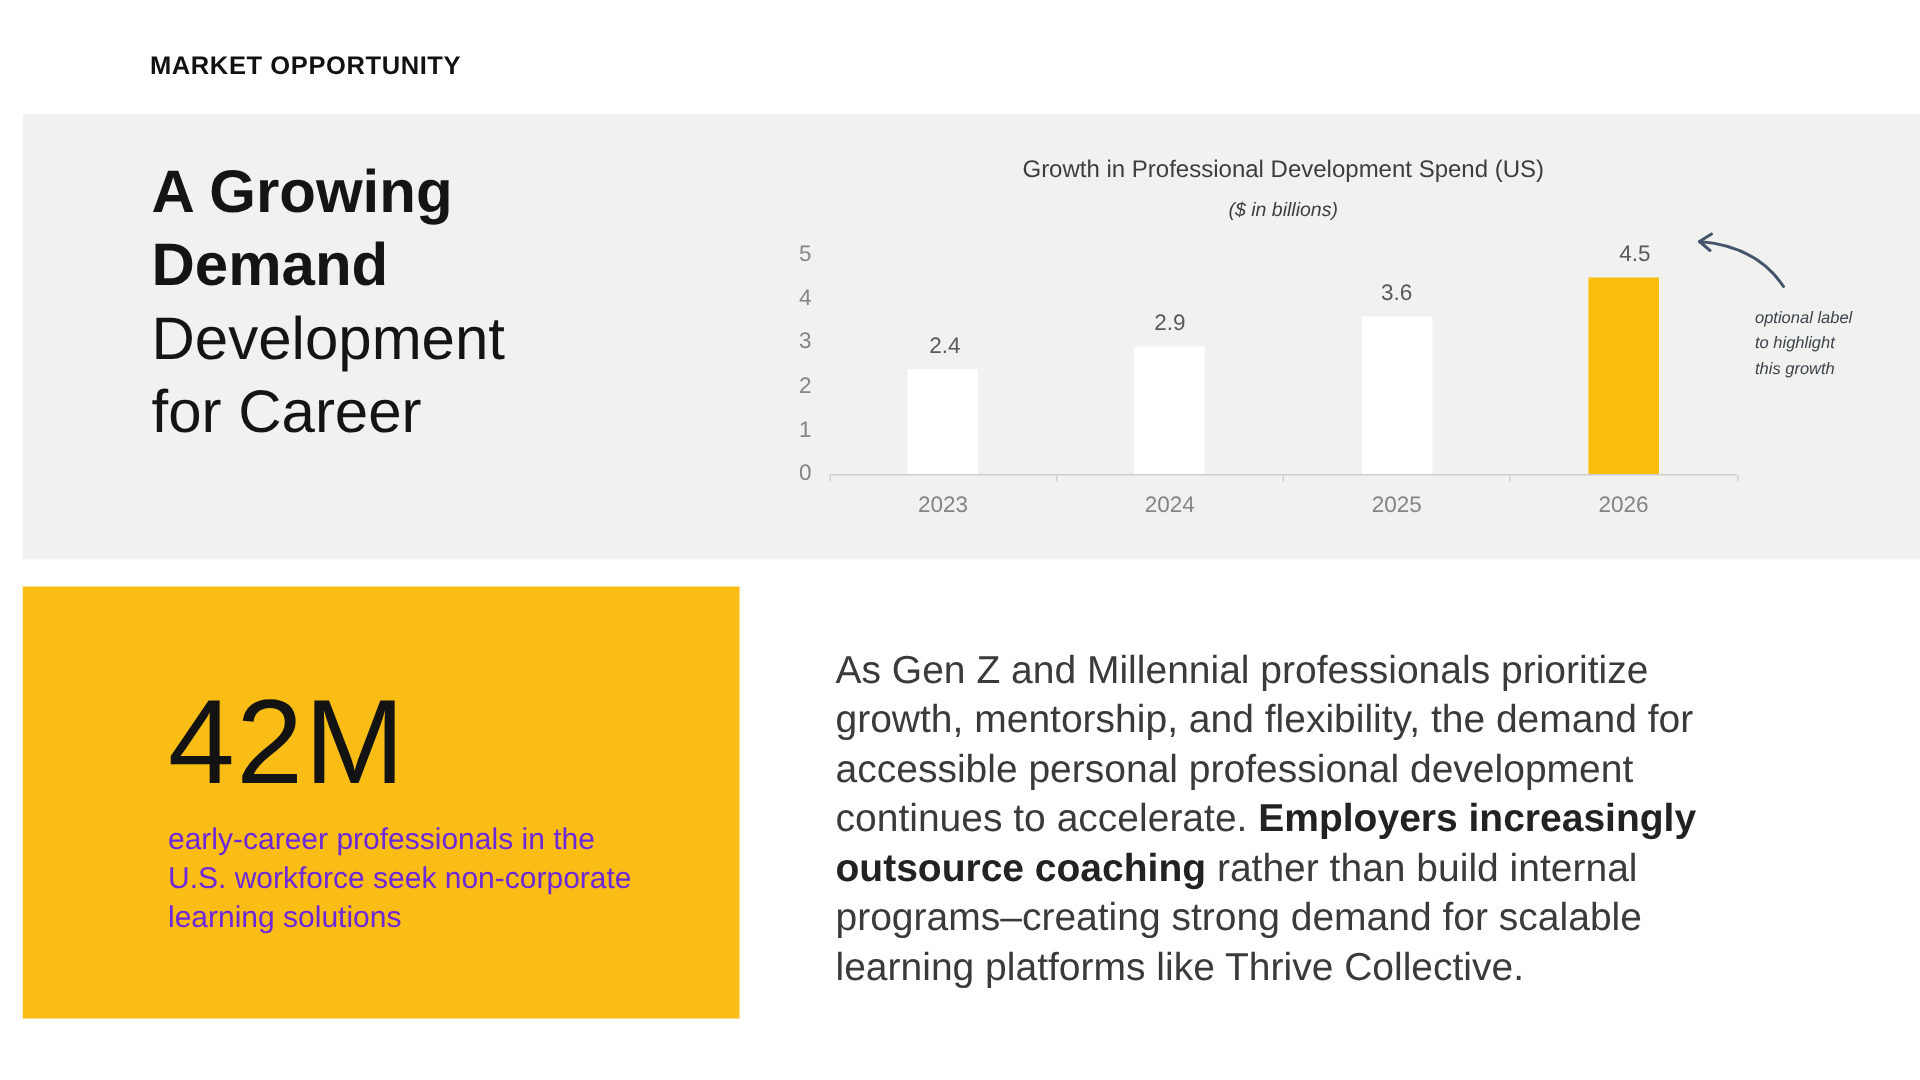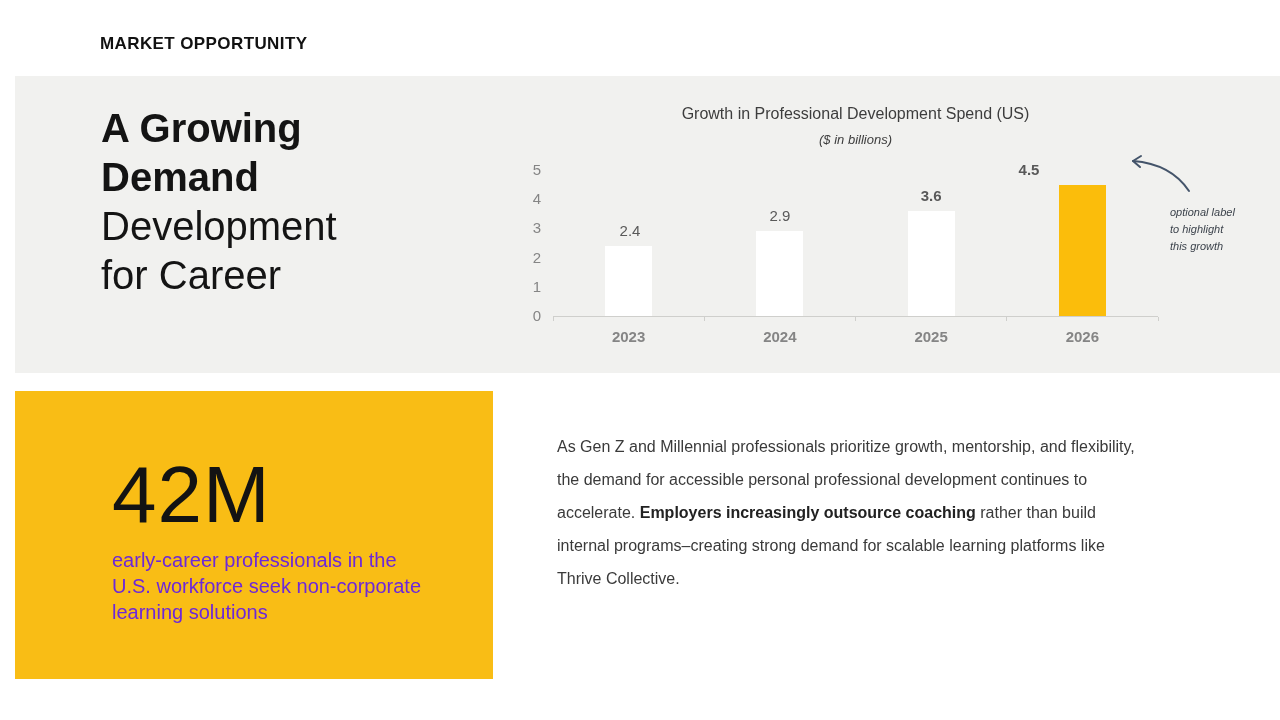--- a/index.html
+++ b/index.html
@@ -21,38 +21,38 @@
     font-size:16px; color:#3d3d3d;
   }
   .chart-subtitle {
     position:absolute; left:538px; top:132px; width:605px; text-align:center;
     font-size:13px; font-style:italic; color:#3d3d3d;
   }
   #chart-layer { position:absolute; left:0; top:0; width:1280px; height:720px; pointer-events:none; }
   .axis   { position:absolute; height:1px; background:#cfcfcc; }
   .tick   { position:absolute; width:1px; height:4px; background:#cfcfcc; }
   .y-label{ position:absolute; width:36px; text-align:right; font-size:15px; color:#858585; }
-  .x-label{ position:absolute; width:80px; text-align:center; font-size:15px; color:#858585;font-weight:bold; }
+  .x-label{ position:absolute; width:80px; text-align:center; font-size:15px; color:#858585; }
   .bar    { position:absolute; }
   .bar-value { position:absolute; width:60px; text-align:center; font-size:15px; color:#595959; }
 
   .annot {
     position:absolute; left:1155px; top:204px; width:120px;
     font-size:11px; font-style:italic; line-height:17px; color:#3c434c;
   }
   .annot-arrow { position:absolute; left:1108px; top:153px; }
 
   .stat-box { position:absolute; left:0; top:391px; width:478px; height:288px; background:#F9BD15; }
   .stat-content { position:absolute; left:97px; top:64px; }
   .stat-value { font-size:80px; font-weight:400; line-height:1; letter-spacing:1px; color:#131313; }
   .stat-caption { margin-top:12px; width:310px; font-size:20px; line-height:26px; color:#6d28d9; }
 
   .body-text {
     position:absolute; left:542px; top:430px; width:595px; margin:0;
-    font-size:16px; line-height:33px; color:#3a3a3a;
+    font-size:26px; line-height:33px; color:#3a3a3a;
   }
   .body-text strong { font-weight:700; color:#222222; }
 </style>
 </head>
 <body>
 
 <div class="slide">
 
   <div class="kicker">MARKET OPPORTUNITY</div>
 
@@ -81,24 +81,24 @@
       <div class="y-label" style="left: 490px; top: 219.4px;">3</div>
       <div class="y-label" style="left: 490px; top: 190.2px;">4</div>
       <div class="y-label" style="left: 490px; top: 161px;">5</div>
       <div class="bar" style="left: 590.125px; top: 245.92px; width: 47px; height: 70.08px; background: rgb(255, 255, 255);"></div>
       <div class="bar-value" style="left: 585px; top: 221.92px;">2.4</div>
       <div class="x-label" style="left: 573.625px; top: 328px;">2023</div>
       <div class="bar" style="left: 741.375px; top: 231.32px; width: 47px; height: 84.68px; background: rgb(255, 255, 255);"></div>
       <div class="bar-value" style="left: 734.875px; top: 207.32px;">2.9</div>
       <div class="x-label" style="left: 724.875px; top: 328px;">2024</div>
       <div class="bar" style="left: 892.625px; top: 210.88px; width: 47px; height: 105.12px; background: rgb(255, 255, 255);"></div>
-      <div class="bar-value" style="left: 886.125px; top: 186.88px; font-weight: bold;">3.6</div>
+      <div class="bar-value" style="left: 886.125px; top: 186.88px;">3.6</div>
       <div class="x-label" style="left: 876.125px; top: 328px;">2025</div>
       <div class="bar" style="left: 1043.88px; top: 184.6px; width: 47px; height: 131.4px; background: rgb(251, 189, 11);"></div>
-      <div class="bar-value" style="left: 984px; top: 160.6px; font-weight: bold;">4.5</div>
+      <div class="bar-value" style="left: 1045px; top: 160.6px;">4.5</div>
       <div class="x-label" style="left: 1027.38px; top: 328px; text-align: center;">2026</div>
     </div>
 
   <svg class="annot-arrow" width="72" height="44" viewBox="0 0 72 44" fill="none">
     <path id="arrow-curve" d="M10,8 C36,10 54,20 66,38" stroke="#44546A" stroke-width="2" stroke-linecap="round"></path>
     <path id="arrow-head" d="M18,3 L10,8 L17,14" stroke="#44546A" stroke-width="2" stroke-linecap="round" stroke-linejoin="round"></path>
   </svg>
 
   <div class="annot">
     <div>optional label</div>

